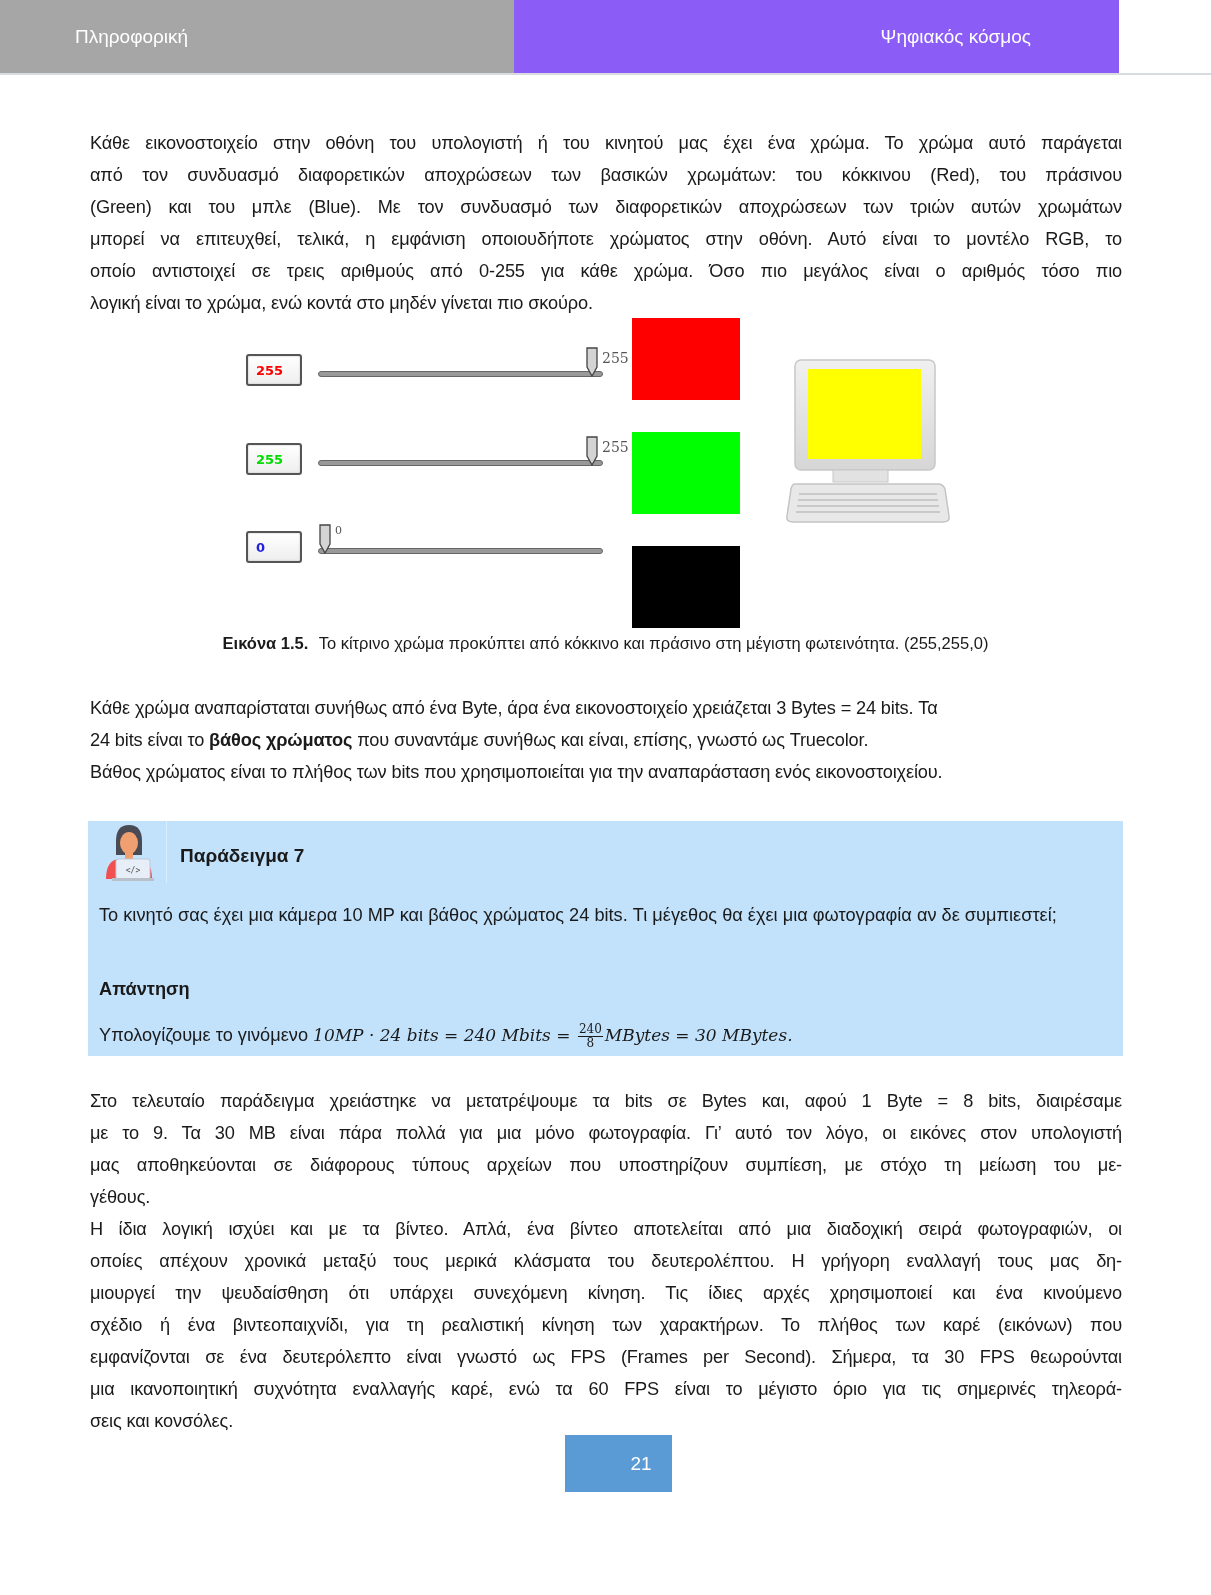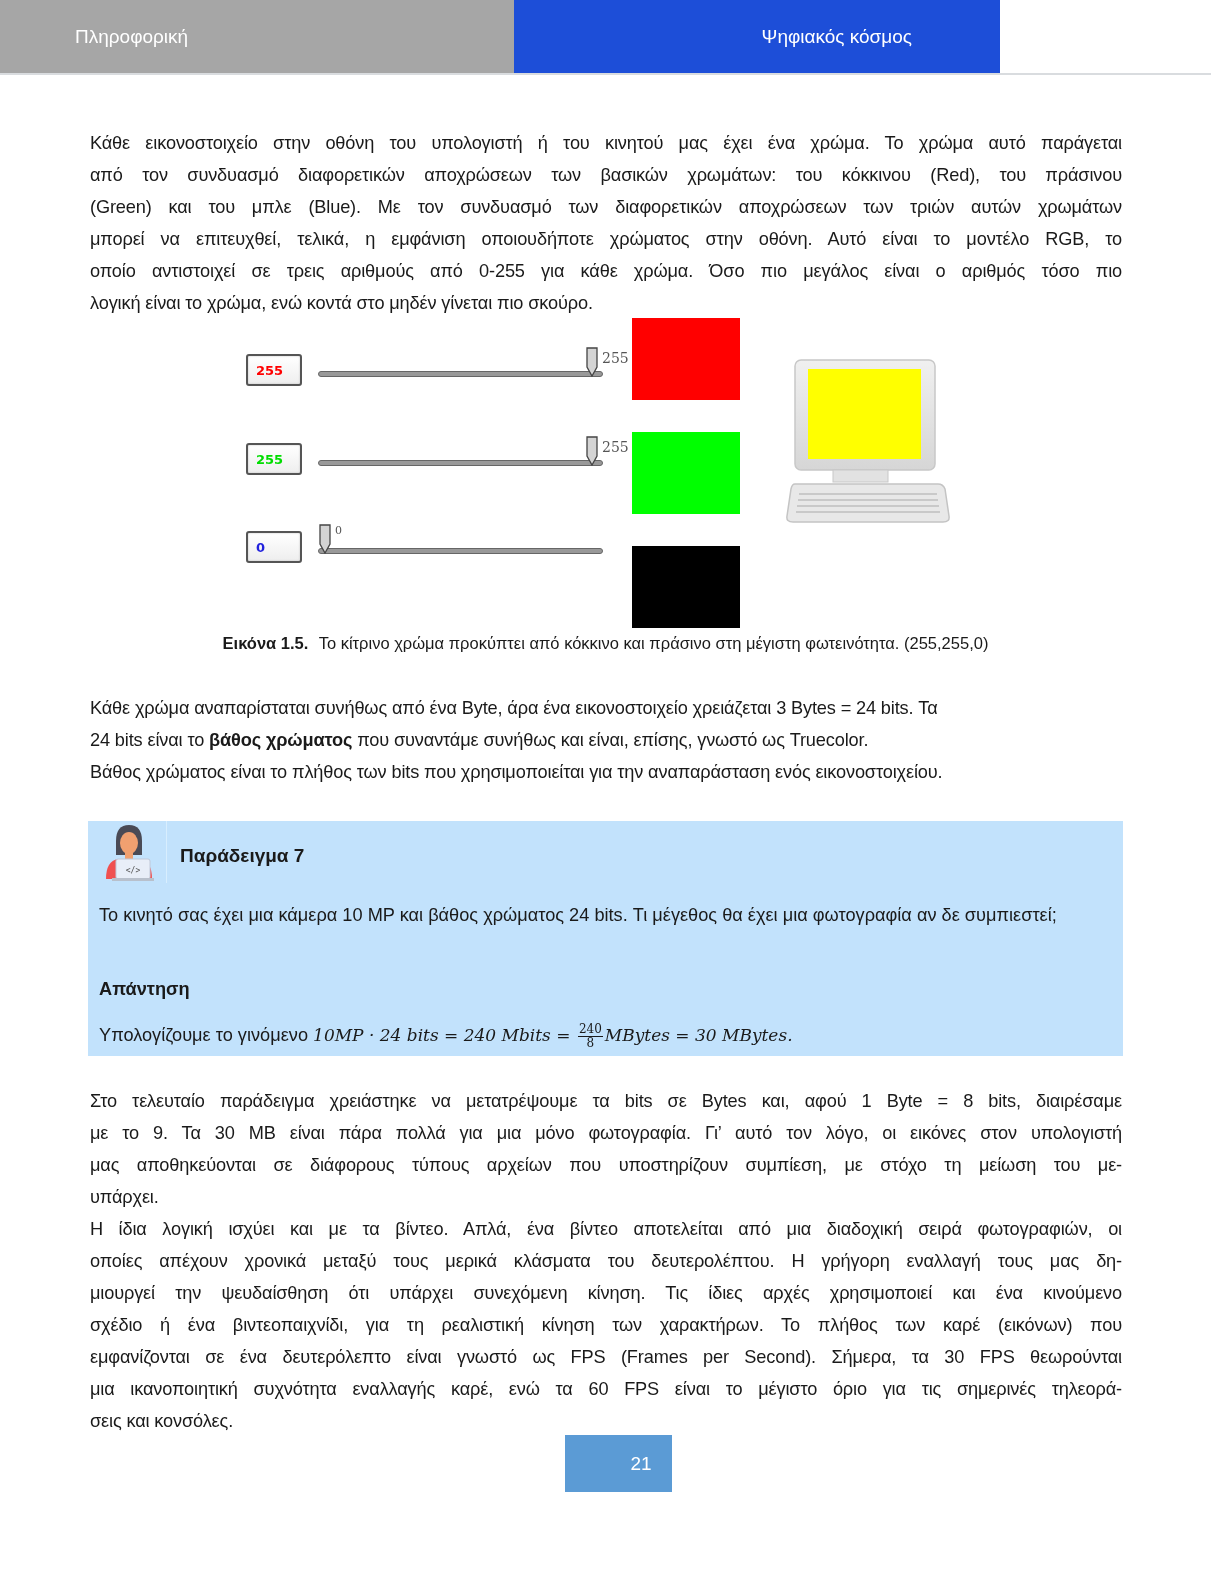--- a/index.html
+++ b/index.html
@@ -1,18 +1,18 @@
 <!DOCTYPE html>
 <html><head>
 <meta charset="utf-8">
 <style>
   html, body { margin: 0; padding: 0; background: #ffffff; }
   body { width: 1211px; height: 1595px; position: relative; overflow: hidden;
          font-family: "Liberation Sans", sans-serif; color: #1a1a1a; }
-  .header { position: absolute; left: 0; top: 0; width: 1000px; height: 73px; display: flex; }
+  .header { position: absolute; left: 0; top: 0; width: 1119px; height: 73px; display: flex; }
   .header-left { width: 514px; height: 73px; background: #a6a6a6; color: #fff; font-size: 19px;
                  display: flex; align-items: center; padding-left: 75px; box-sizing: border-box; }
   .header-right { flex: 1; height: 73px; background: #66bbfb; color: #fff; font-size: 19px;
                   display: flex; align-items: center; justify-content: flex-end; padding-right: 88px; box-sizing: border-box; }
   .header-line { position: absolute; left: 0; top: 73px; width: 1211px; height: 2px; background: #d9dcdf; }
 
   .para { position: absolute; left: 90px; width: 1032px; font-size: 18.2px; line-height: 32px;
           text-align: justify; letter-spacing: -0.15px; }
   .para .line { display: block; white-space: nowrap; }
   .para .line.j { text-align: justify; text-align-last: justify; white-space: normal; }
@@ -47,21 +47,21 @@
   .frac .den { display: block; }
 
   .pagenum { position: absolute; left: 565px; top: 1435px; width: 62px; height: 57px; background: #5b9bd5;
              color: #fff; font-size: 19px; display: flex; align-items: center; justify-content: center; }
 </style>
 </head>
 <body>
 
 <div class="header">
   <div class="header-left" style="background: rgb(166, 166, 166);">Πληροφορική</div>
-  <div class="header-right" style="background: #1d4ed8;">Ψηφιακός κόσμος</div>
+  <div class="header-right" style="background: #8b5cf6;">Ψηφιακός κόσμος</div>
 </div>
 <div class="header-line"></div>
 
 <div class="para" style="top:127px;">
   <span class="line j">Κάθε εικονοστοιχείο στην οθόνη του υπολογιστή ή του κινητού μας έχει ένα χρώμα. Το χρώμα αυτό παράγεται</span>
   <span class="line j">από τον συνδυασμό διαφορετικών αποχρώσεων των βασικών χρωμάτων: του κόκκινου (Red), του πράσινου</span>
   <span class="line j">(Green) και του μπλε (Blue). Με τον συνδυασμό των διαφορετικών αποχρώσεων των τριών αυτών χρωμάτων</span>
   <span class="line j">μπορεί να επιτευχθεί, τελικά, η εμφάνιση οποιουδήποτε χρώματος στην οθόνη. Αυτό είναι το μοντέλο RGB, το</span>
   <span class="line j">οποίο αντιστοιχεί σε τρεις αριθμούς από 0-255 για κάθε χρώμα. Όσο πιο μεγάλος είναι ο αριθμός τόσο πιο</span>
   <span class="line">λογική είναι το χρώμα, ενώ κοντά στο μηδέν γίνεται πιο σκούρο.</span>
@@ -146,21 +146,21 @@
   <div class="example-ans-title">Απάντηση</div>
   <div class="example-ans">
     <span>Υπολογίζουμε το γινόμενο </span><span class="math"><span>10MP · 24 bits = 240 Mbits = </span><span class="frac"><span class="num">240</span><span class="den">8</span></span><span>MBytes = 30 MBytes.</span></span>
   </div>
 </div>
 
 <div class="para" style="top:1085px;">
   <span class="line j">Στο τελευταίο παράδειγμα χρειάστηκε να μετατρέψουμε τα bits σε Bytes και, αφού 1 Byte = 8 bits, διαιρέσαμε</span>
   <span class="line j">με το 9. Τα 30 MB είναι πάρα πολλά για μια μόνο φωτογραφία. Γι’ αυτό τον λόγο, οι εικόνες στον υπολογιστή</span>
   <span class="line j">μας αποθηκεύονται σε διάφορους τύπους αρχείων που υποστηρίζουν συμπίεση, με στόχο τη μείωση του με-</span>
-  <span class="line">υπάρχει.</span>
+  <span class="line">γέθους.</span>
   <span class="line j">Η ίδια λογική ισχύει και με τα βίντεο. Απλά, ένα βίντεο αποτελείται από μια διαδοχική σειρά φωτογραφιών, οι</span>
   <span class="line j">οποίες απέχουν χρονικά μεταξύ τους μερικά κλάσματα του δευτερολέπτου. Η γρήγορη εναλλαγή τους μας δη-</span>
   <span class="line j">μιουργεί την ψευδαίσθηση ότι υπάρχει συνεχόμενη κίνηση. Τις ίδιες αρχές χρησιμοποιεί και ένα κινούμενο</span>
   <span class="line j">σχέδιο ή ένα βιντεοπαιχνίδι, για τη ρεαλιστική κίνηση των χαρακτήρων. Το πλήθος των καρέ (εικόνων) που</span>
   <span class="line j">εμφανίζονται σε ένα δευτερόλεπτο είναι γνωστό ως FPS (Frames per Second). Σήμερα, τα 30 FPS θεωρούνται</span>
   <span class="line j">μια ικανοποιητική συχνότητα εναλλαγής καρέ, ενώ τα 60 FPS είναι το μέγιστο όριο για τις σημερινές τηλεορά-</span>
   <span class="line">σεις και κονσόλες.</span>
 </div>
 
 <div class="pagenum" style="background: rgb(91, 155, 213); padding-left: 45px;">21</div>

